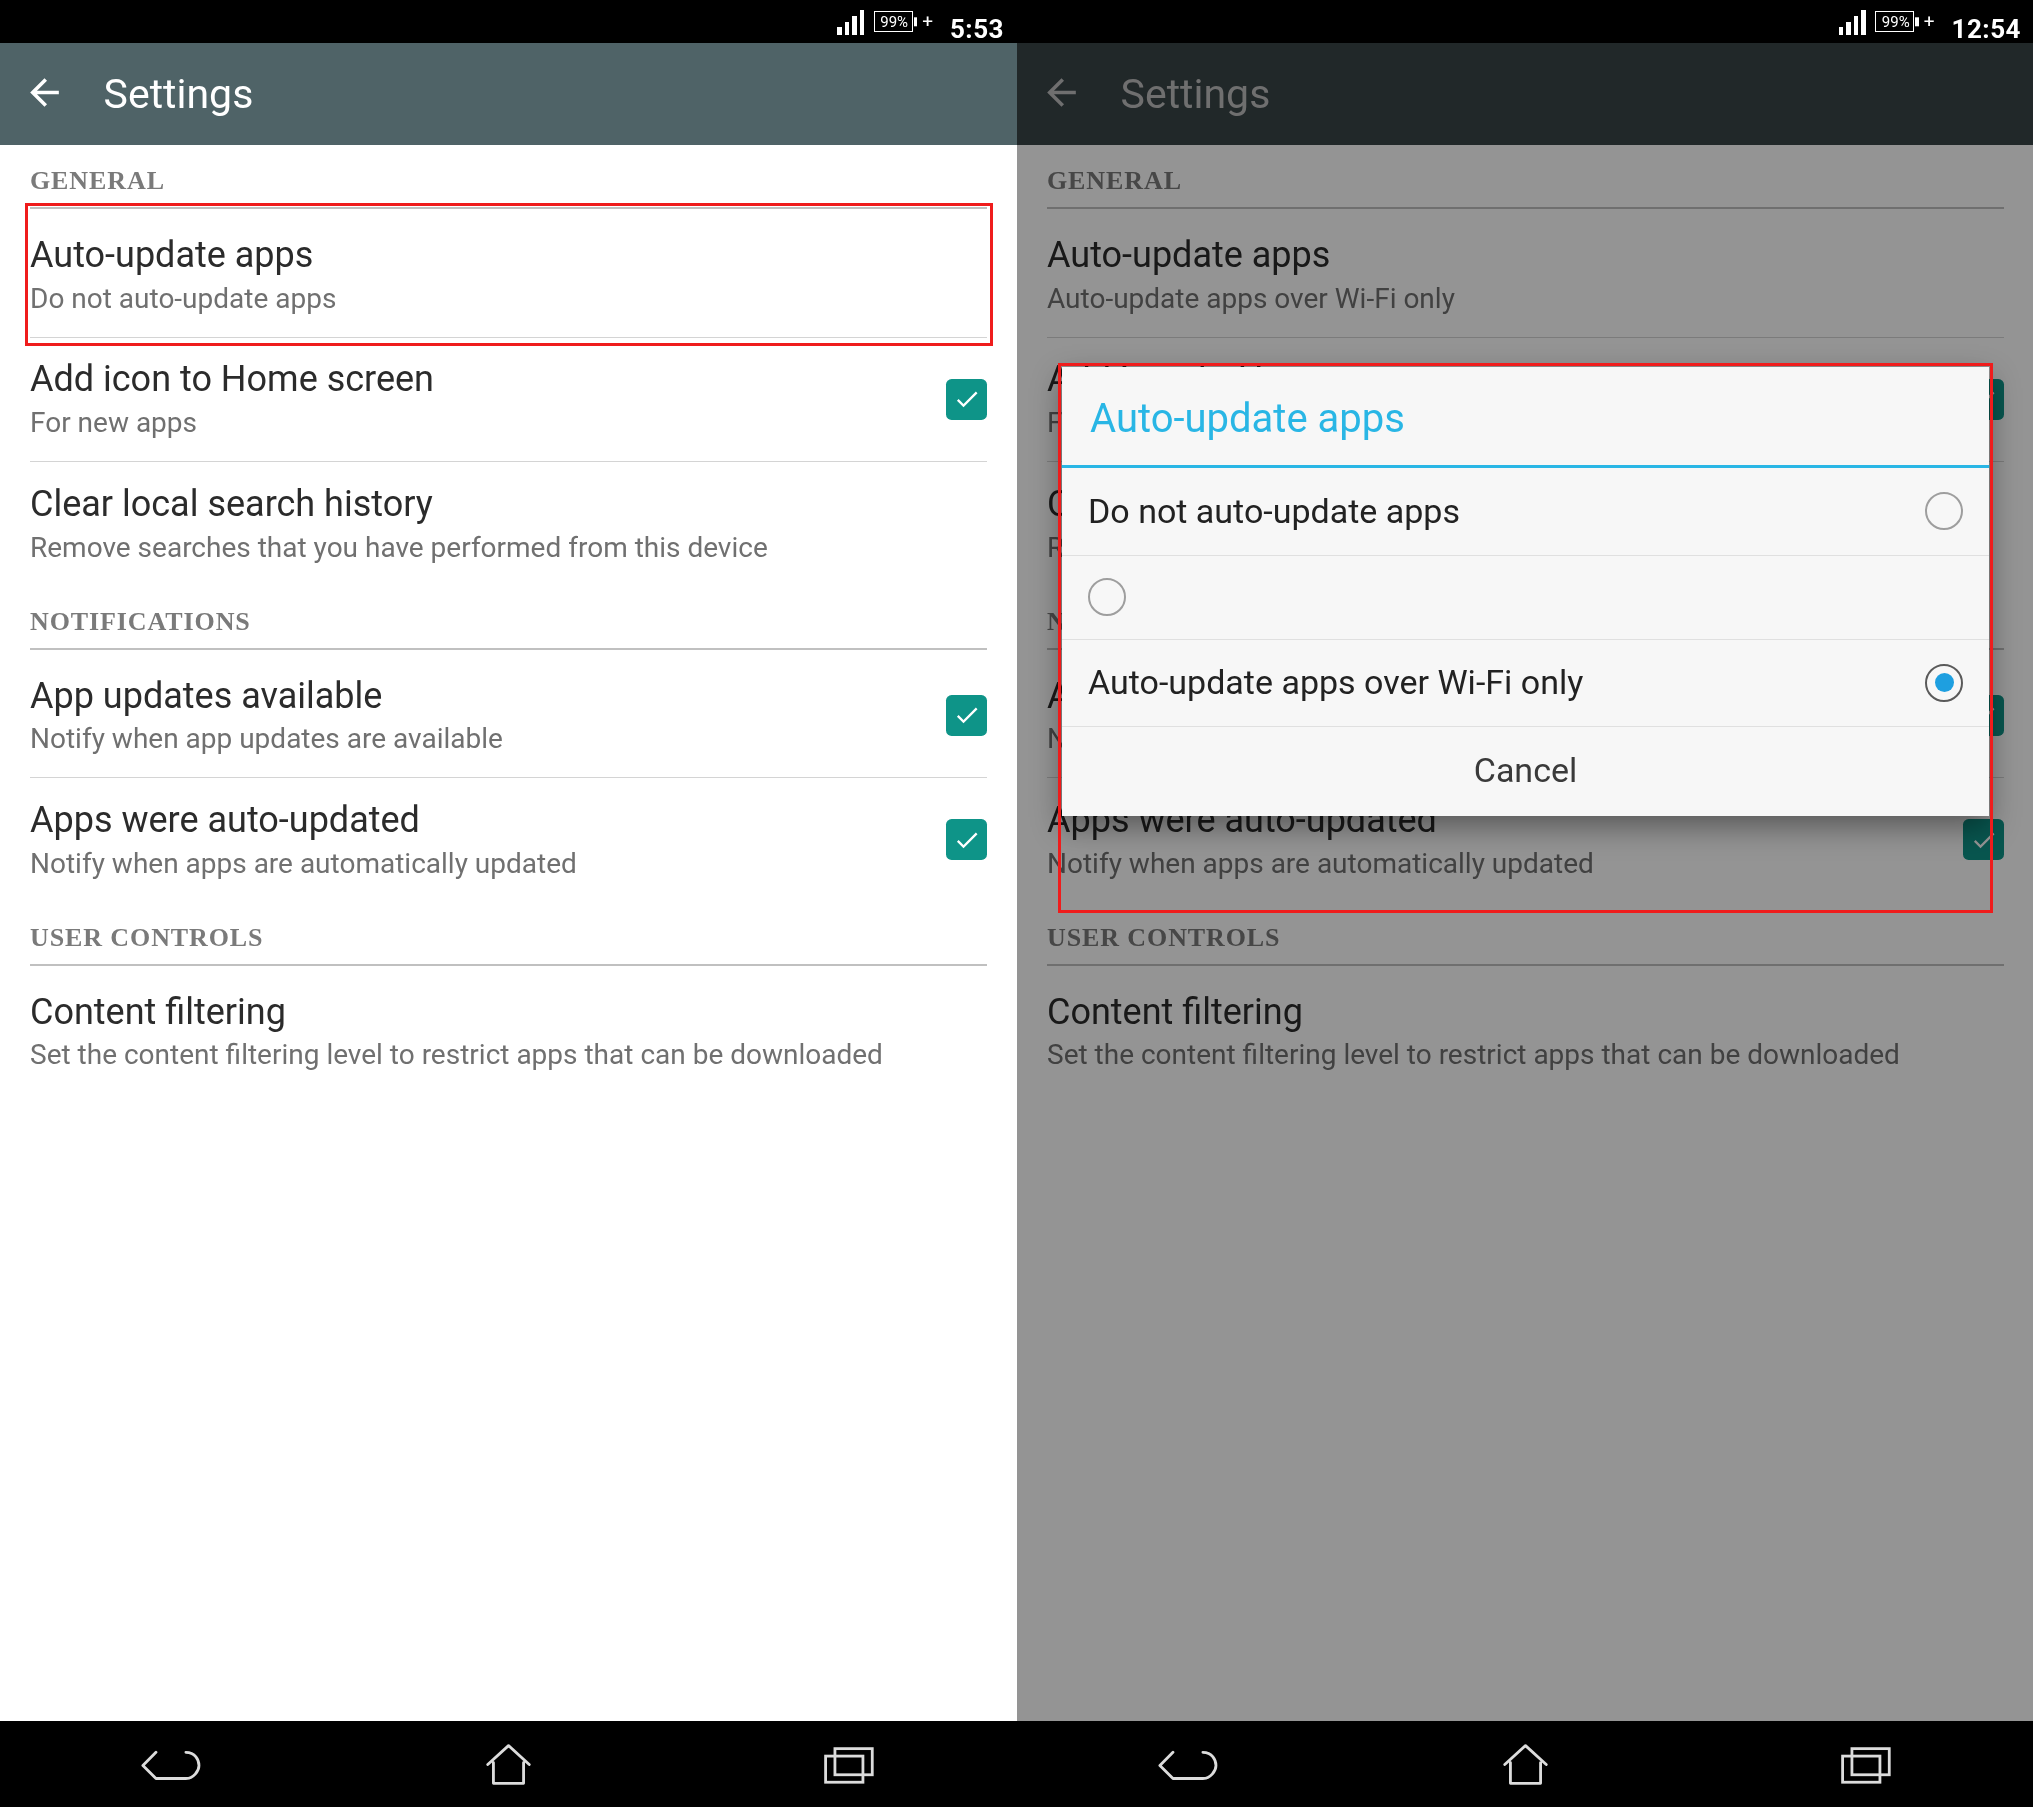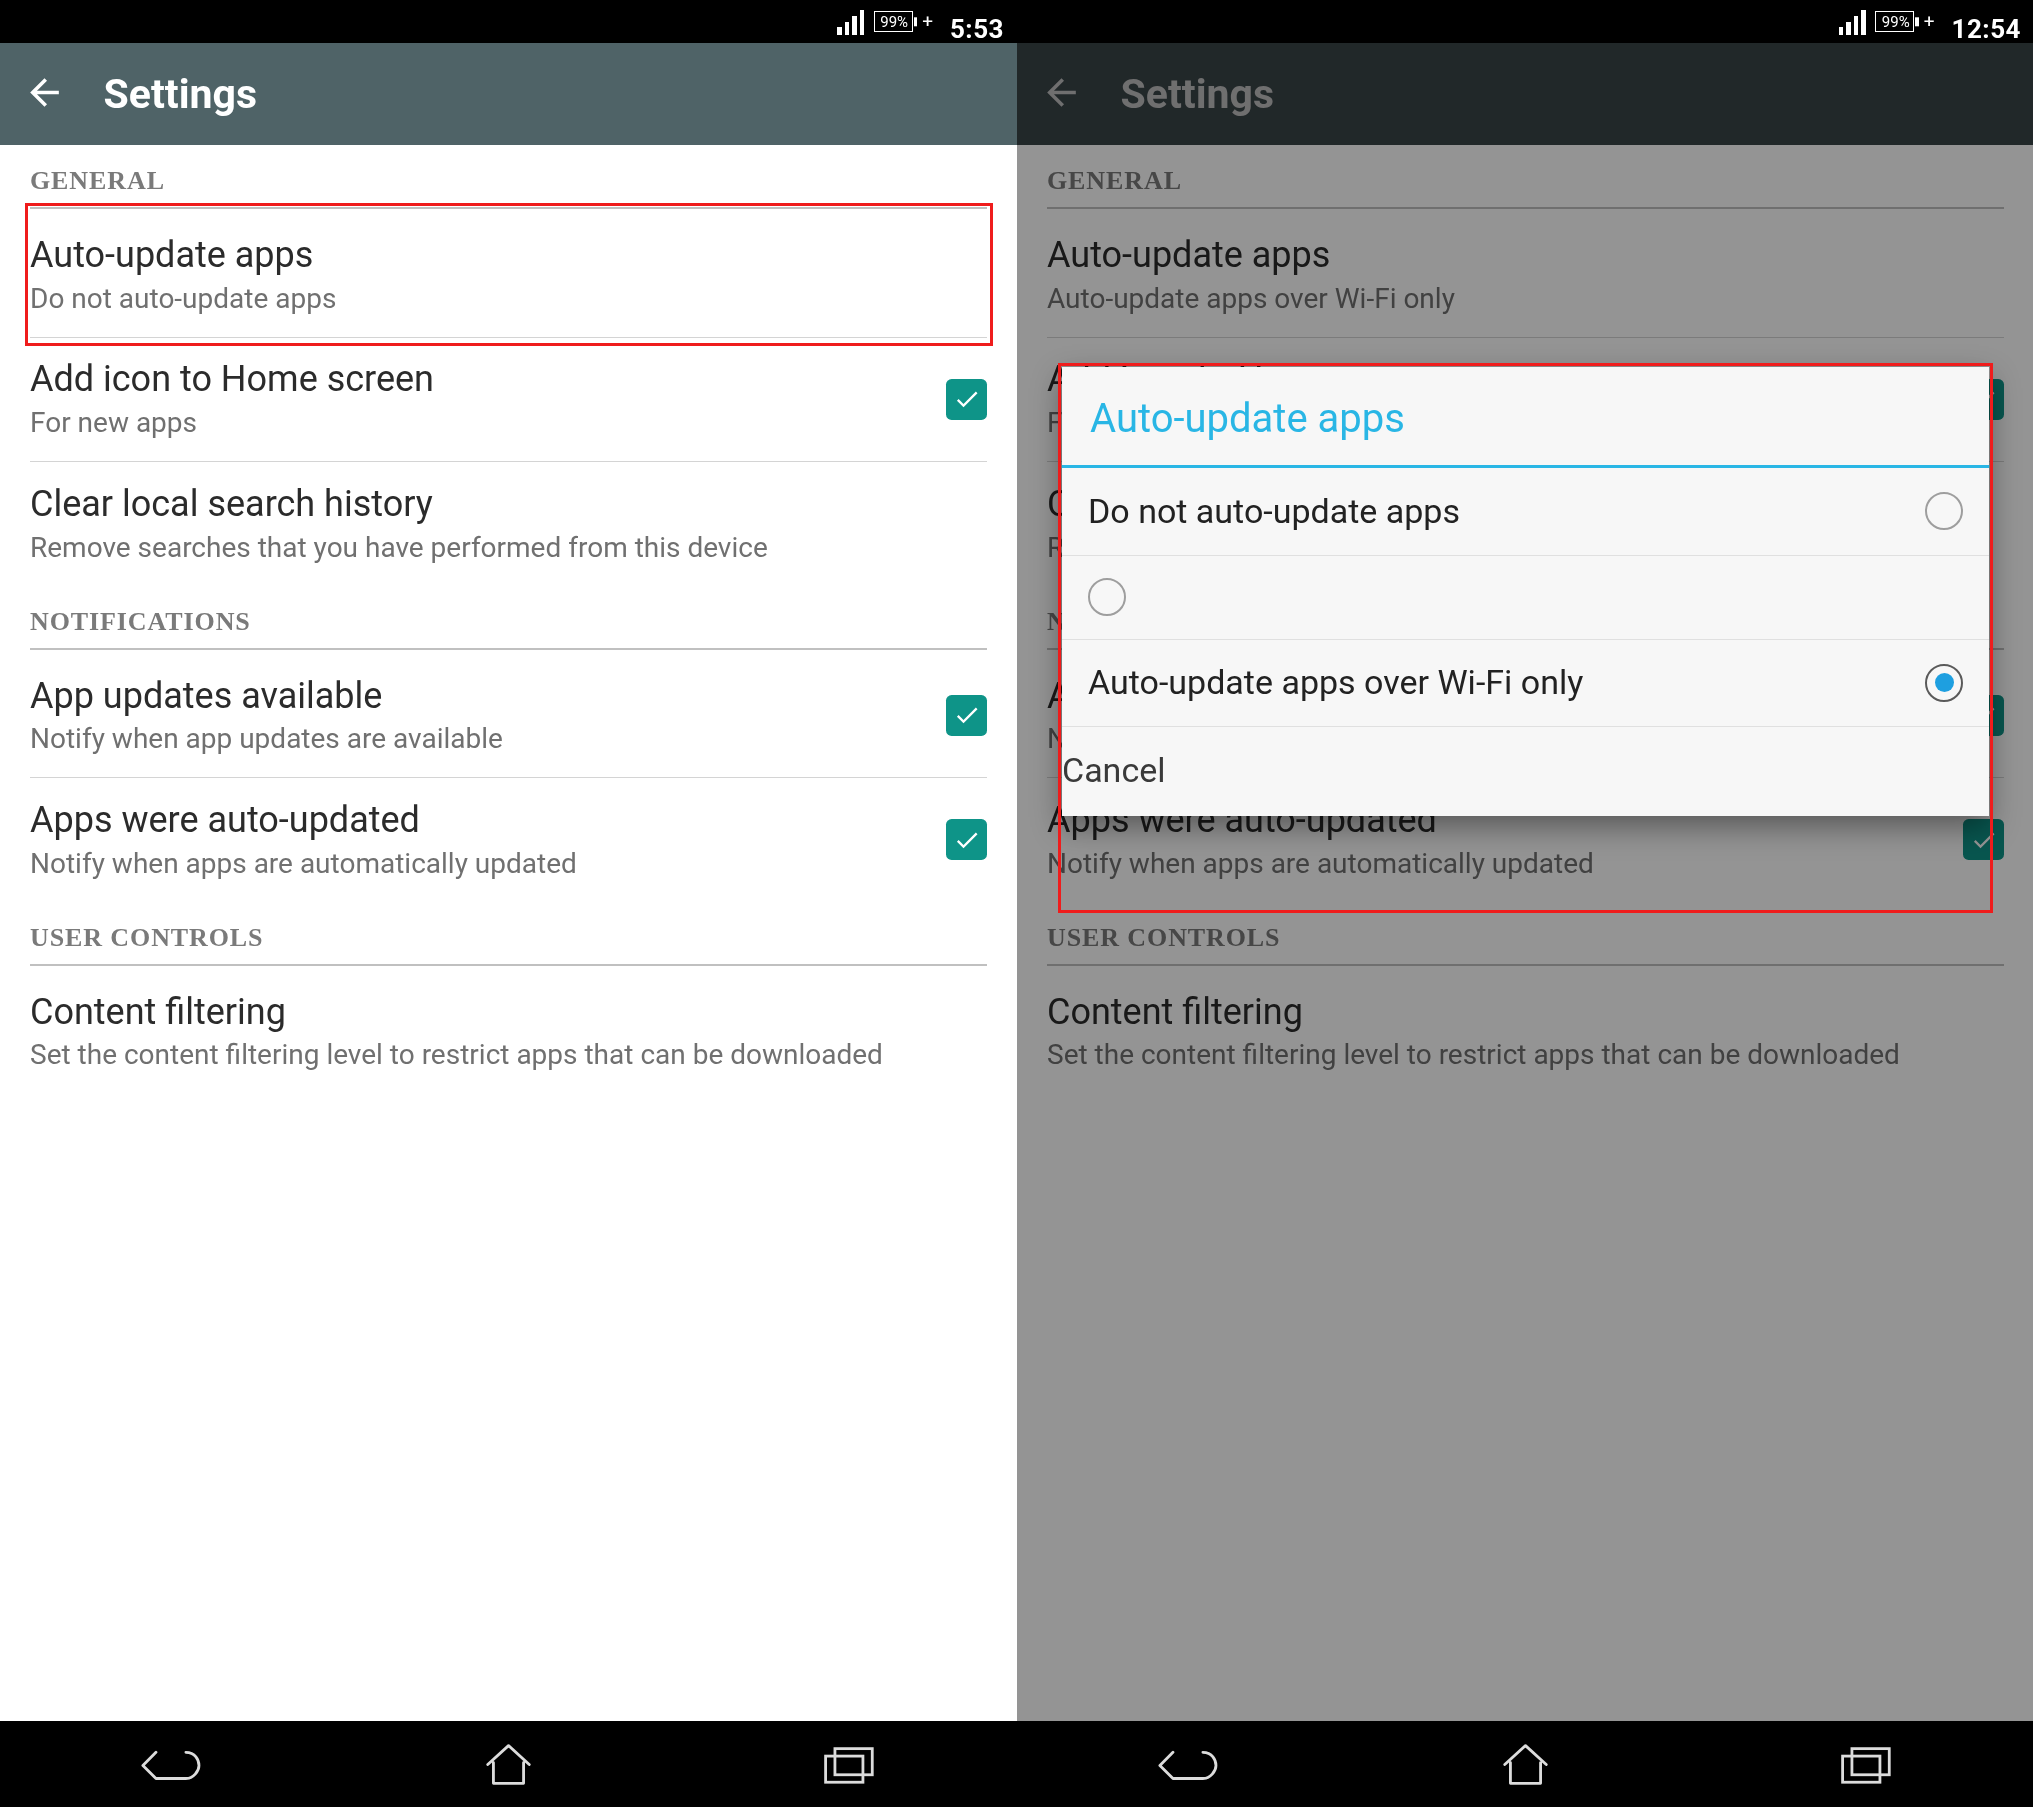--- a/index.html
+++ b/index.html
@@ -19,21 +19,21 @@
   .sb-signal .b4 { height: 24.5px; }
   .sb-batt { display: flex; align-items: center; gap: 3.8px; }
   .sb-batt-box { border: 1.9px solid #fff; height: 21px; padding: 0 3.8px 0 5.6px; display: flex; align-items: center; color: #fff; font-size: 15px; position: relative; }
   .sb-batt-box::after { content:""; position:absolute; right:-5.6px; top:50%; transform:translateY(-50%); width:3.8px; height:9.4px; background:#fff; }
   .sb-batt-plus { color:#fff; font-size:19px; line-height:1; margin-left:5.6px; }
   .sb-time { color: #fff; font-size: 26px; font-weight: 700; letter-spacing: 0.5px; margin-left: 7.5px; margin-top: 15px; }
 
   
   .appbar { height: 102px; background: #4f6367; display: flex; align-items: center; padding: 0 22.6px; gap: 38px; }
   .appbar .back { color: #fff; }
-  .appbar .title { color: #fff; font-size: 41px; font-weight: 700; }
+  .appbar .title { color: #fff; font-size: 41px; font-weight: 400; }
 
   
   .content { position: absolute; top: 145px; bottom: 87px; left:0; right:0; overflow: hidden; }
   .shdr { color:#7a7a7a; font-size:26px; font-weight:700; letter-spacing:0.9px; padding: 21px 30px 11.3px 30px; text-transform: uppercase; font-family: Liberation Serif, serif;}
   .shdr-line { height:1.9px; background:#c0c0c0; margin: 0 30px 3.8px 30px;}
 
   .row { display:flex; align-items:center; padding: 21px 30px 21px 30px; position:relative; }
   .row .txt { flex:1; }
   .row .ttl { color:#2b2b2b; font-size:36px; font-weight:400; }
   .row .sub { color:#707070; font-size:28px; line-height:34px; margin-top:5.6px; }
@@ -55,21 +55,21 @@
   .dlg-title-wrap { padding: 28px 28px 22.6px; }
   .dlg-title { color:#29b6e5; font-size:40px; font-weight:400; }
   .dlg-rule { height:3.8px; background:#29b6e5; }
   .dlg-opt { display:flex; align-items:center; padding: 22.6px 26px; border-bottom:0.9px solid #e0e0e0; }
   .dlg-opt:last-of-type { border-bottom:0.9px solid #e0e0e0;}
   .dlg-opt .lbl { flex:1; color:#222; font-size:34px; line-height:41px; }
   .radio { width:38px; height:38px; border:2.8px solid #9e9e9e; border-radius:50%; flex:0 0 auto; display:flex; align-items:center; justify-content:center; }
   .radio .dot { width:19px; height:19px; border-radius:50%; background:#1e9fe0; display:none;}
   .radio.sel { border-color:#5a5a5a;}
   .radio.sel .dot { display:block; }
-  .dlg-cancel { font-size:34px; color:#3a3a3a; padding:22.6px 0 26px; }
+  .dlg-cancel { text-align:center; font-size:34px; color:#3a3a3a; padding:22.6px 0 26px; }
 
   
   .phone-right .appbar { background:#3a4548; }
   .phone-right .content-bg { filter: none; }
 </style>
 </head>
 <body>
 
 <div class="stage">
 

